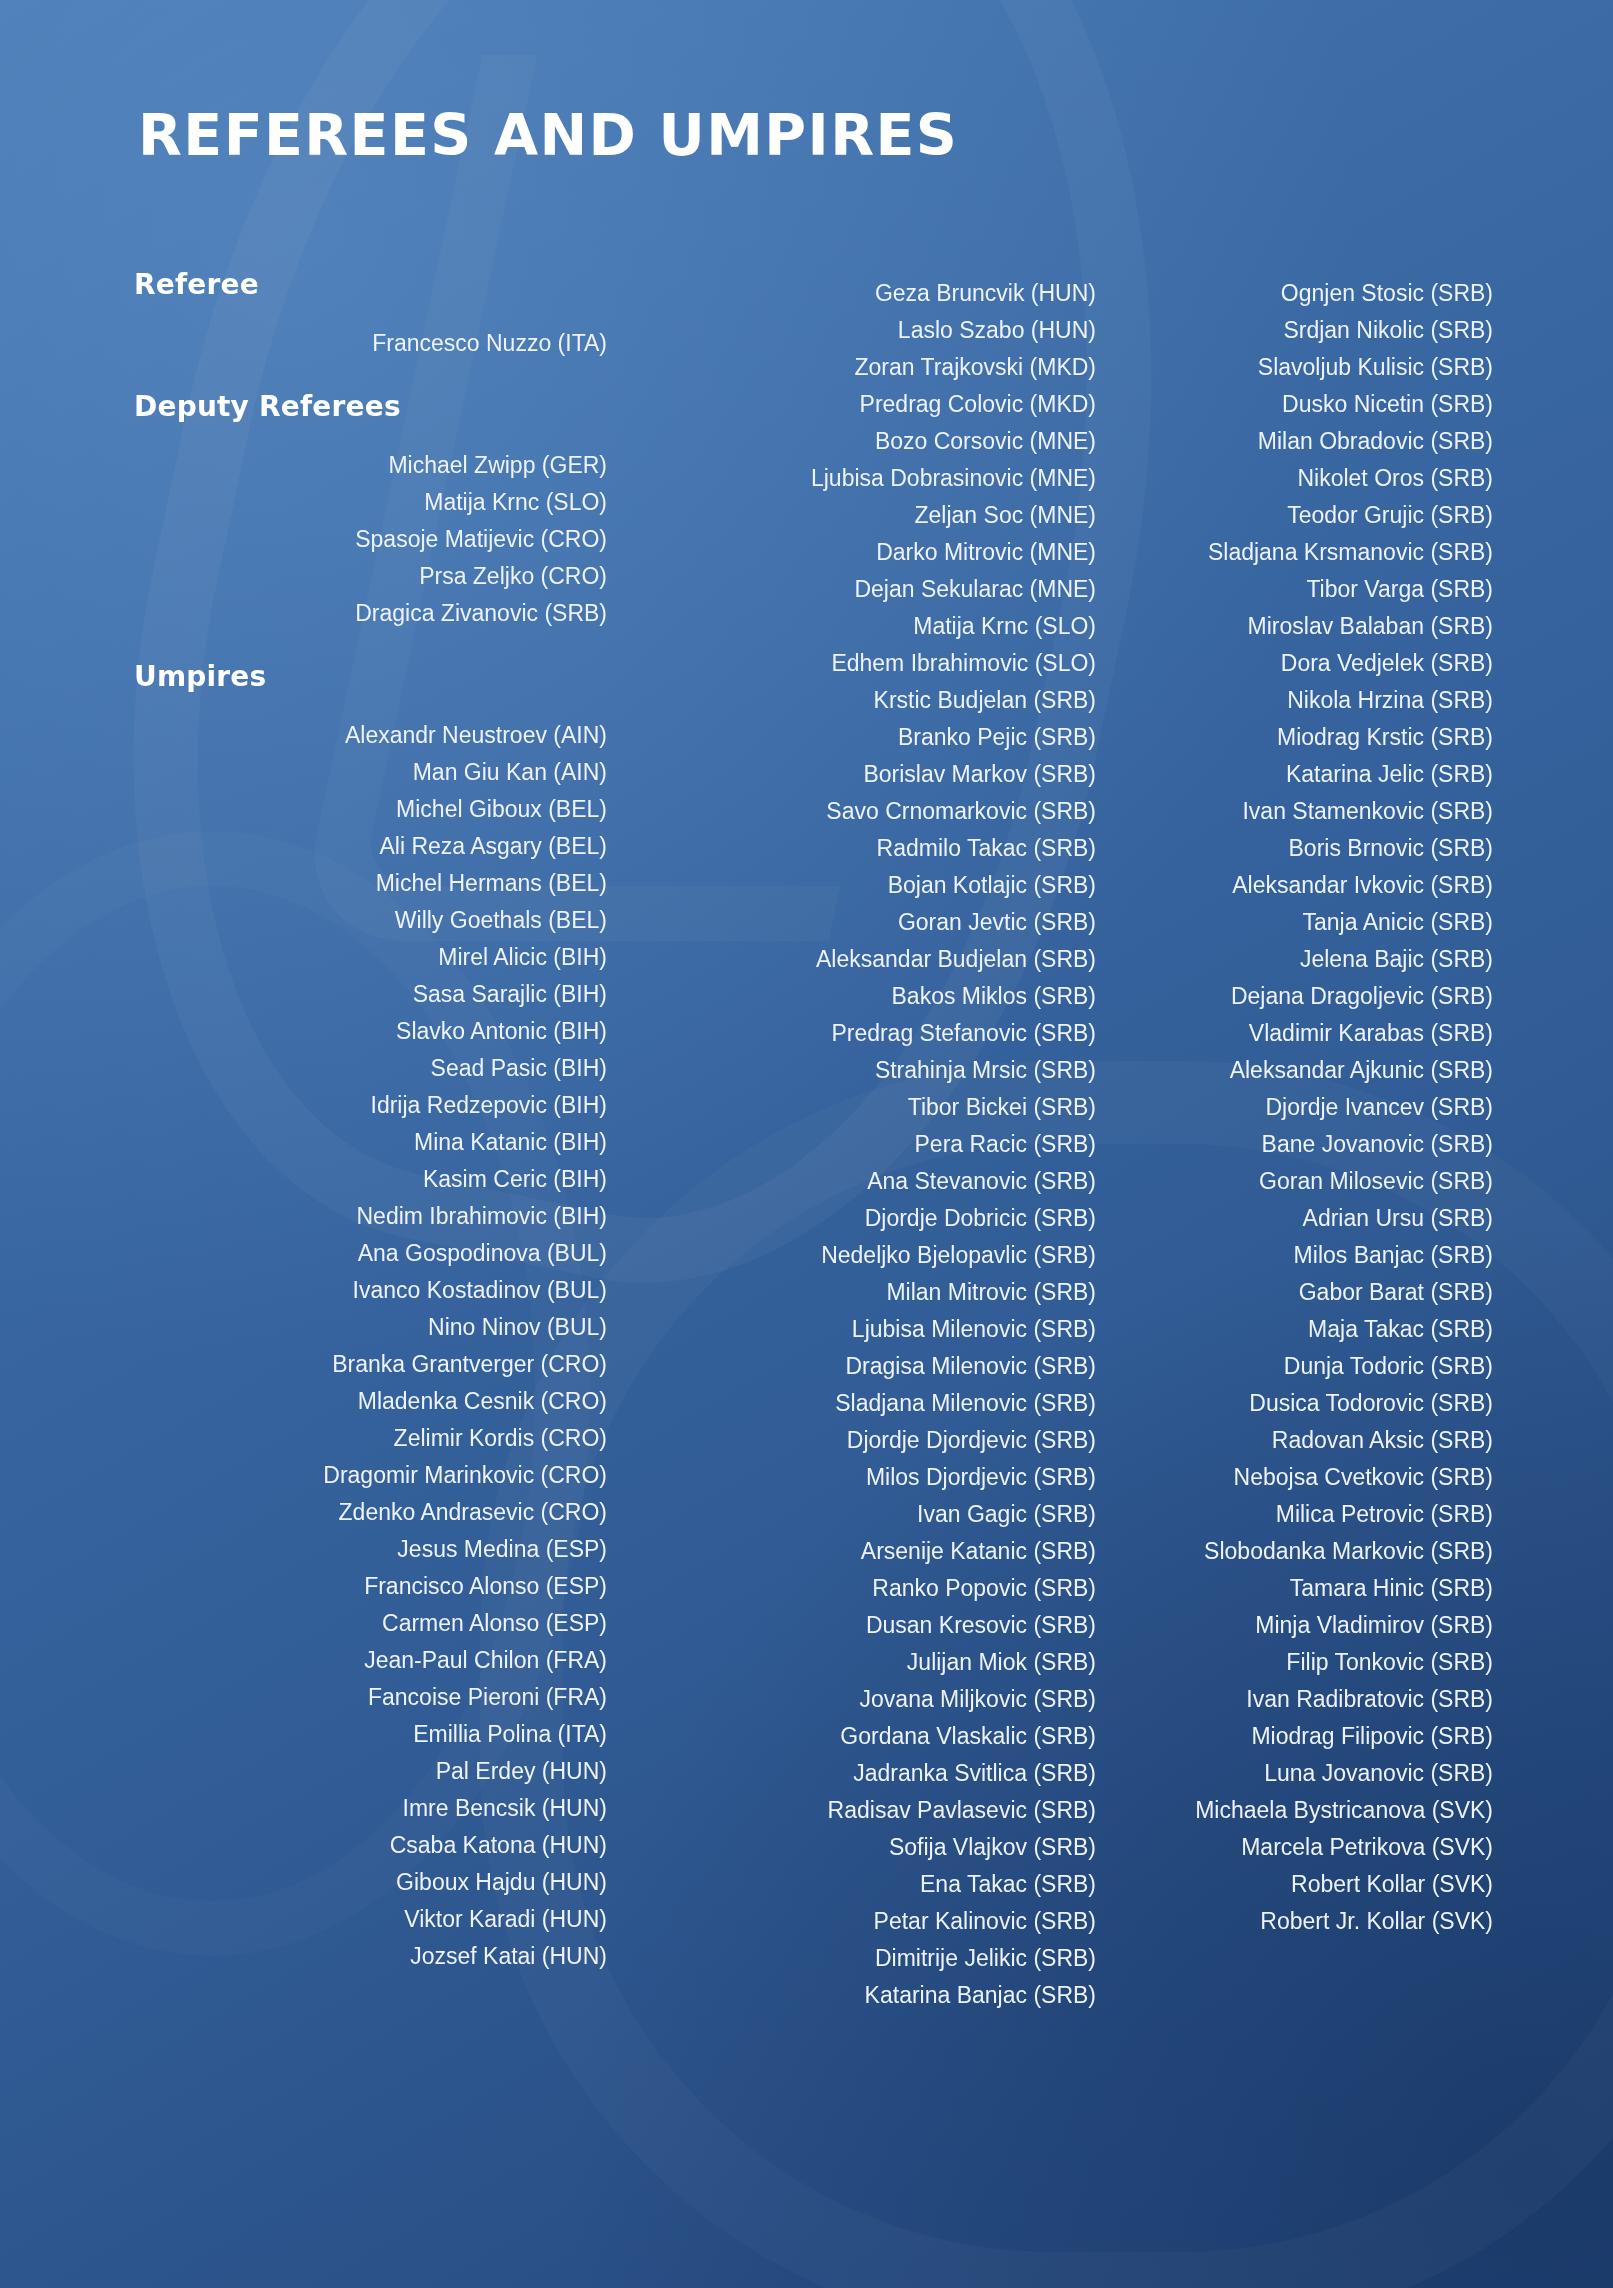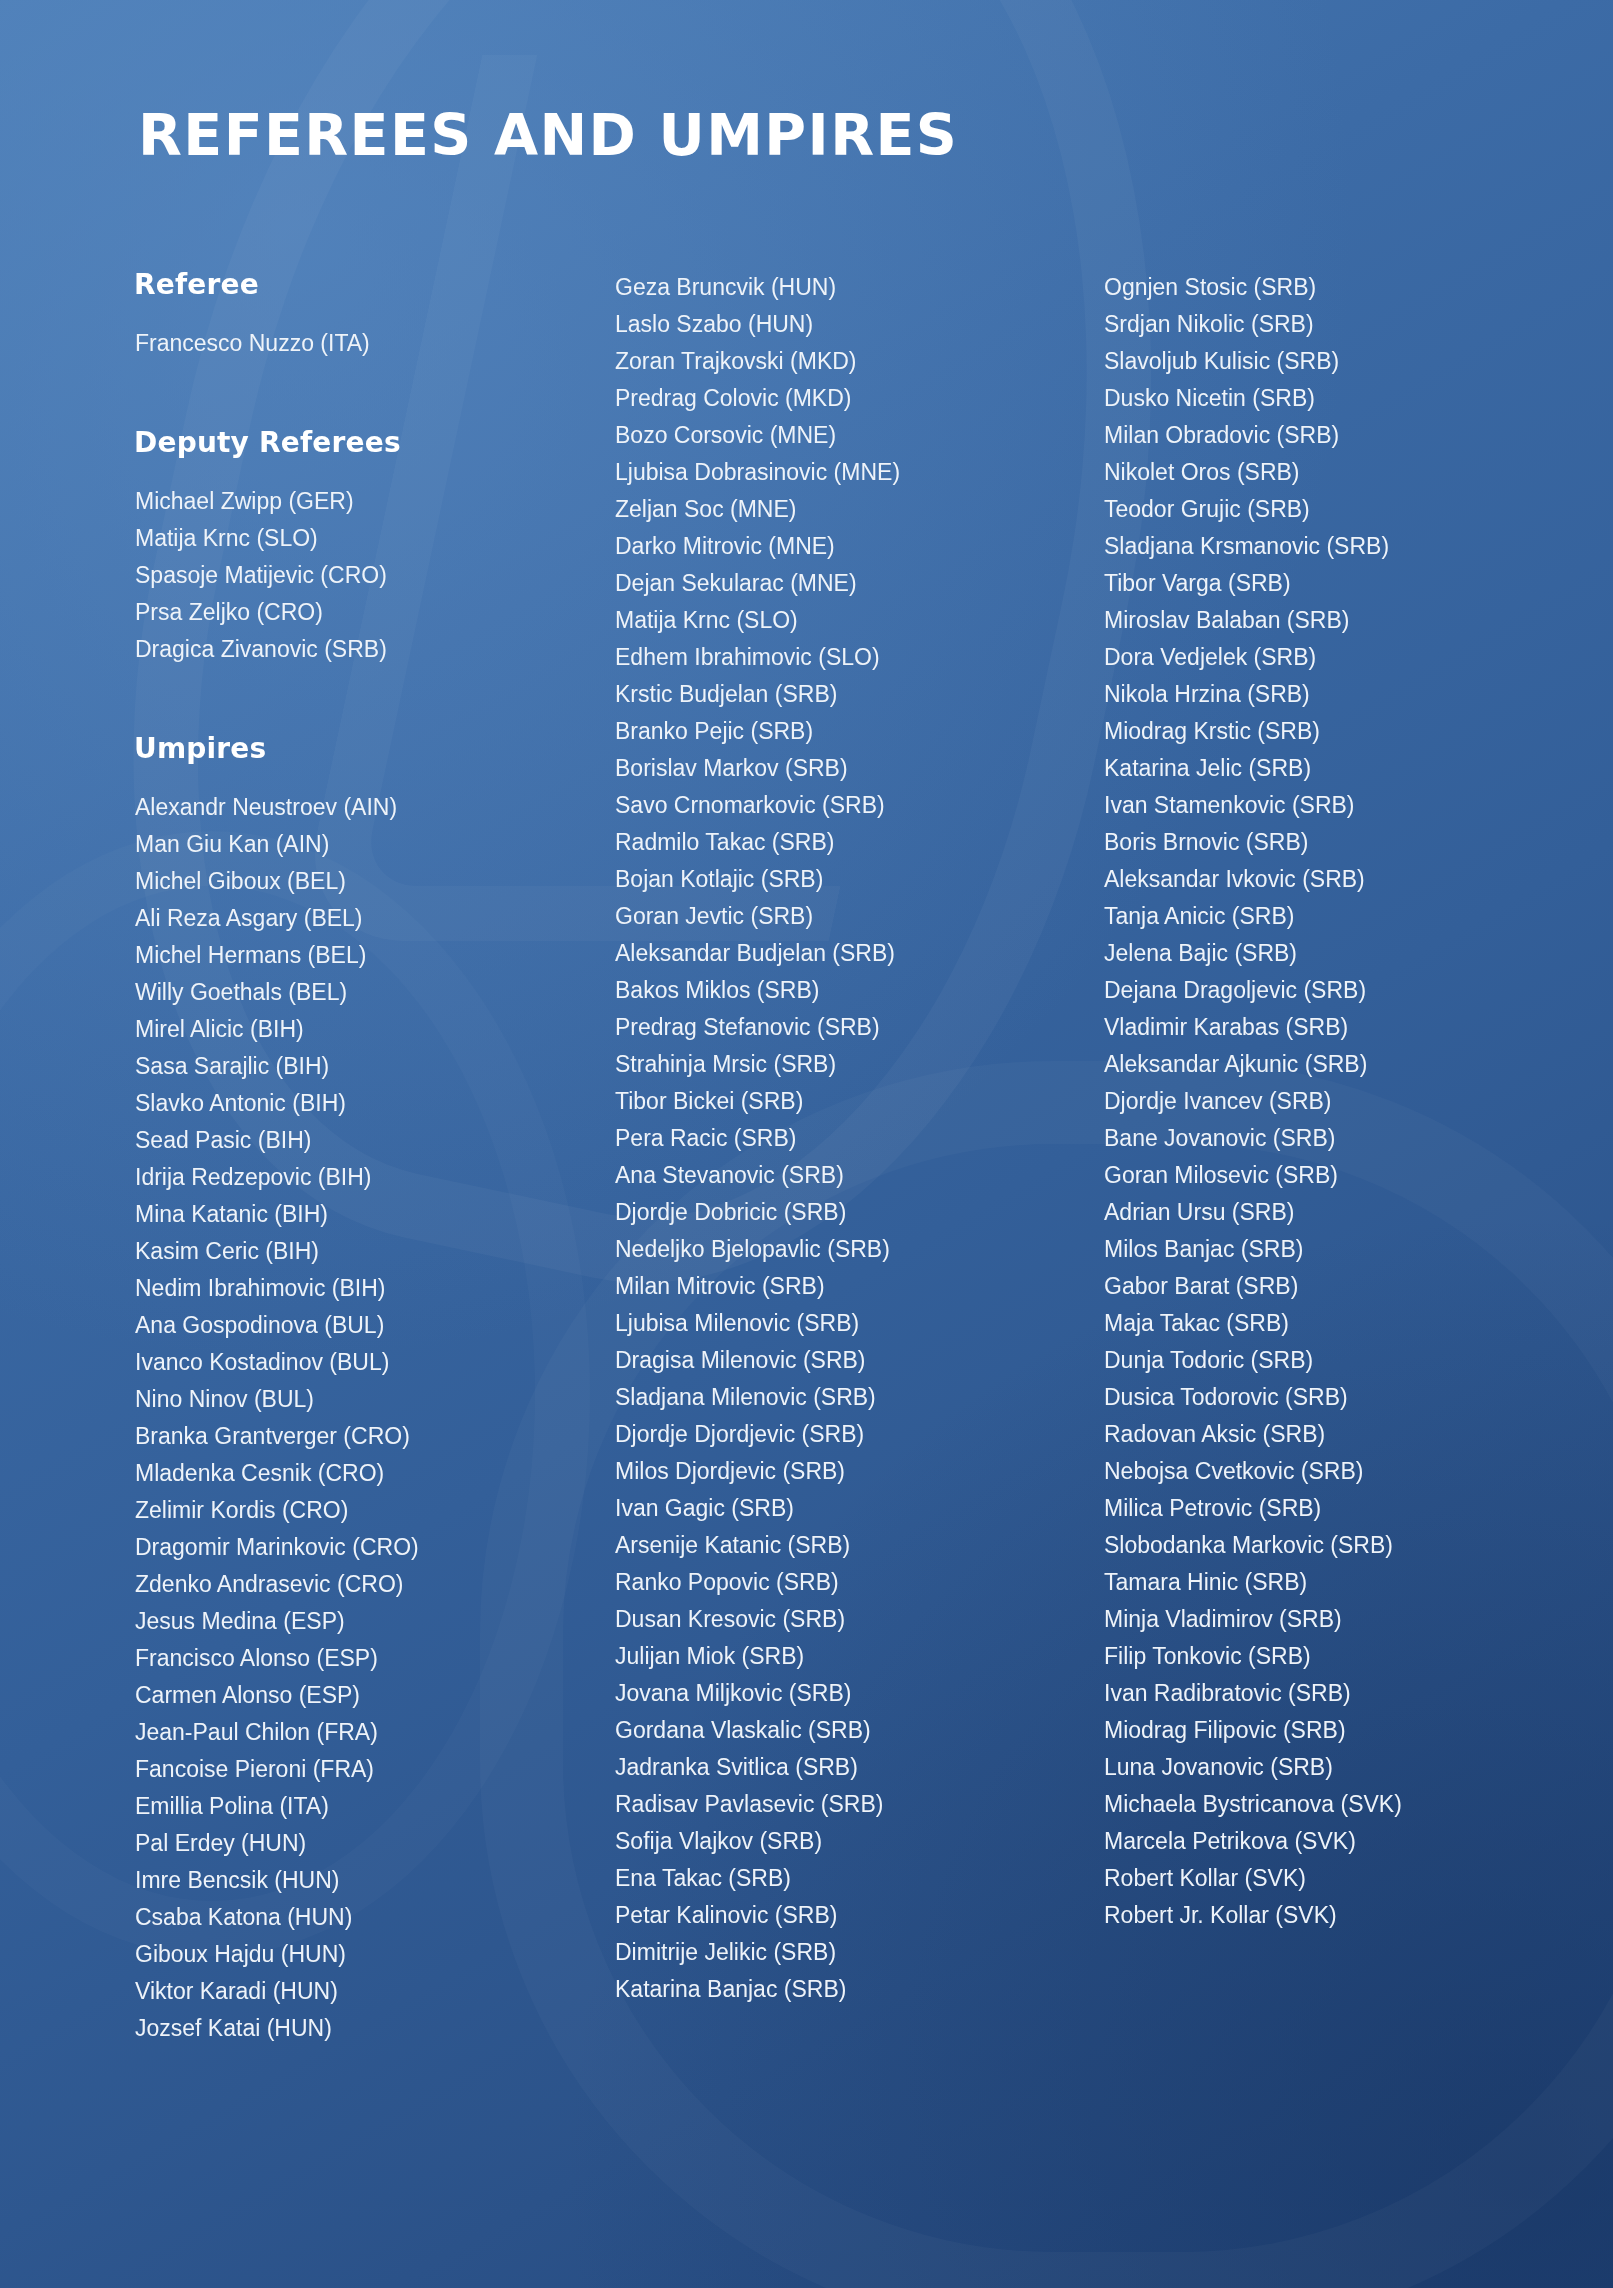--- a/index.html
+++ b/index.html
@@ -76,26 +76,27 @@
 
   .section-heading {
     color: #ffffff;
     font-size: 28px;
     font-weight: 700;
     font-family: "DejaVu Sans", sans-serif;
     margin: 0 0 24px 0;
     letter-spacing: 0.2px;
   }
   .section-heading.gap {
-    margin-top: 64px;
+    margin-top: 28px;
   }
   ul.names {
     list-style: none;
-    margin: 1px;
+    margin: 7px;
     padding: 0;
+    text-align: right;
   }
   ul.names li {
     color: #eef3f9;
     font-size: 23px;
     line-height: 37px;
     font-family: "Liberation Sans", sans-serif;
     white-space: nowrap;
   }
   .col2 ul.names li, .col3 ul.names li {
     line-height: 37px;

